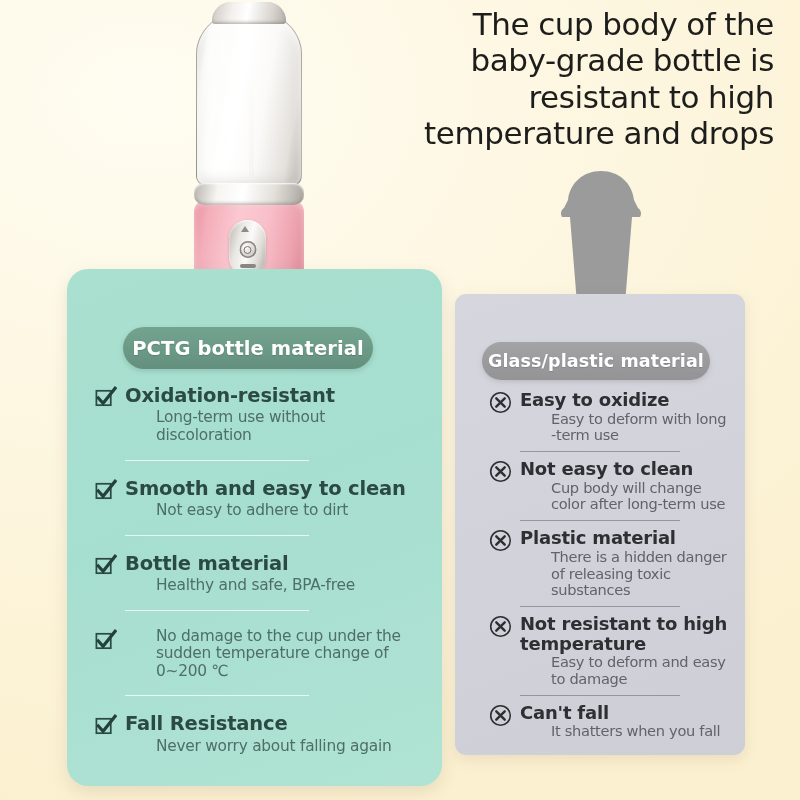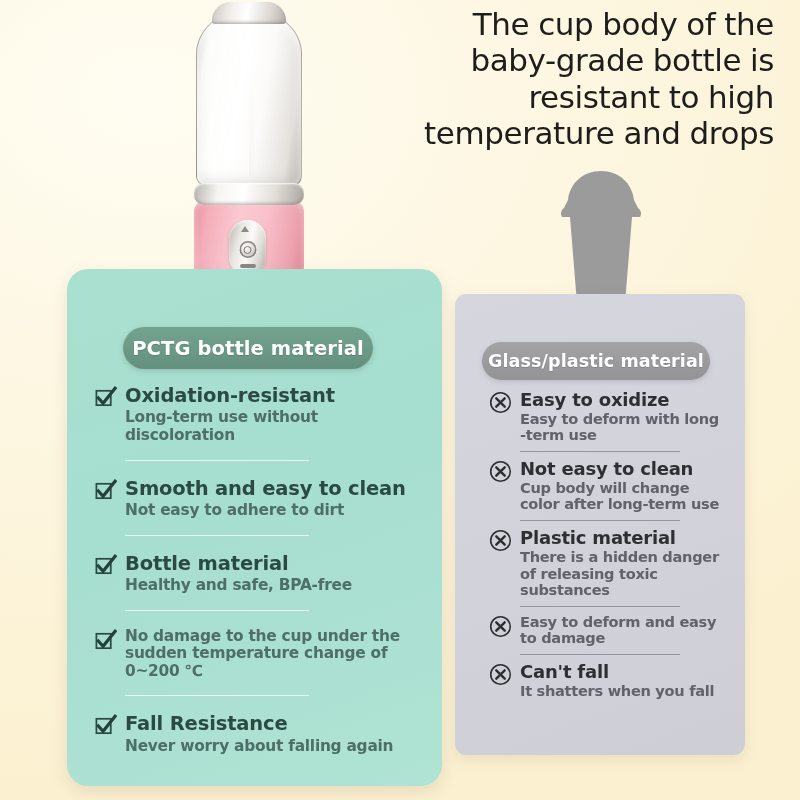--- a/index.html
+++ b/index.html
@@ -218,22 +218,23 @@
   .mark-check { top: 1px; width: 23px; height: 23px; }
   .mark-cross { top: 1px; width: 23px; height: 23px; }
 
   .item-body { padding-left: 31px; }
 
   .item-title {
     font-weight: 700;
     line-height: 1.1;
   }
   .item-desc {
-    font-weight: 700;
+    font-weight: 400;
     line-height: 1.14;
+    margin-left: 31px;
   }
 
   .green .item-title { font-size: 19.5px; color: #2b4a41; letter-spacing: -.15px; }
   .green .item-desc  { font-size: 15.4px; color: #4e6f66; letter-spacing: -.25px; margin-top: 3px; }
 
   .grey .item-title { font-size: 18px; color: #2e2f33; letter-spacing: -.2px; }
   .grey .item-desc  { font-size: 14.6px; color: #62636a; letter-spacing: -.3px; margin-top: 1px; }
 
   .divider {
     height: 0;
@@ -377,20 +378,21 @@
         </div>
       </div>
       <div class="divider"></div>
 
       <div class="item">
         <svg class="mark mark-cross" viewBox="0 0 24 24">
           <circle cx="12" cy="12" r="10.2" fill="none" stroke="#2e2f33" stroke-width="1.7"></circle>
           <path d="M7.6 7.6 L16.4 16.4 M16.4 7.6 L7.6 16.4" stroke="#2e2f33" stroke-width="2.5" stroke-linecap="round"></path>
         </svg>
         <div class="item-body">
+          <div class="item-title">Not resistant to high temperature</div>
           <div class="item-desc">Easy to deform and easy to damage</div>
         </div>
       </div>
       <div class="divider"></div>
 
       <div class="item">
         <svg class="mark mark-cross" viewBox="0 0 24 24">
           <circle cx="12" cy="12" r="10.2" fill="none" stroke="#2e2f33" stroke-width="1.7"></circle>
           <path d="M7.6 7.6 L16.4 16.4 M16.4 7.6 L7.6 16.4" stroke="#2e2f33" stroke-width="2.5" stroke-linecap="round"></path>
         </svg>

